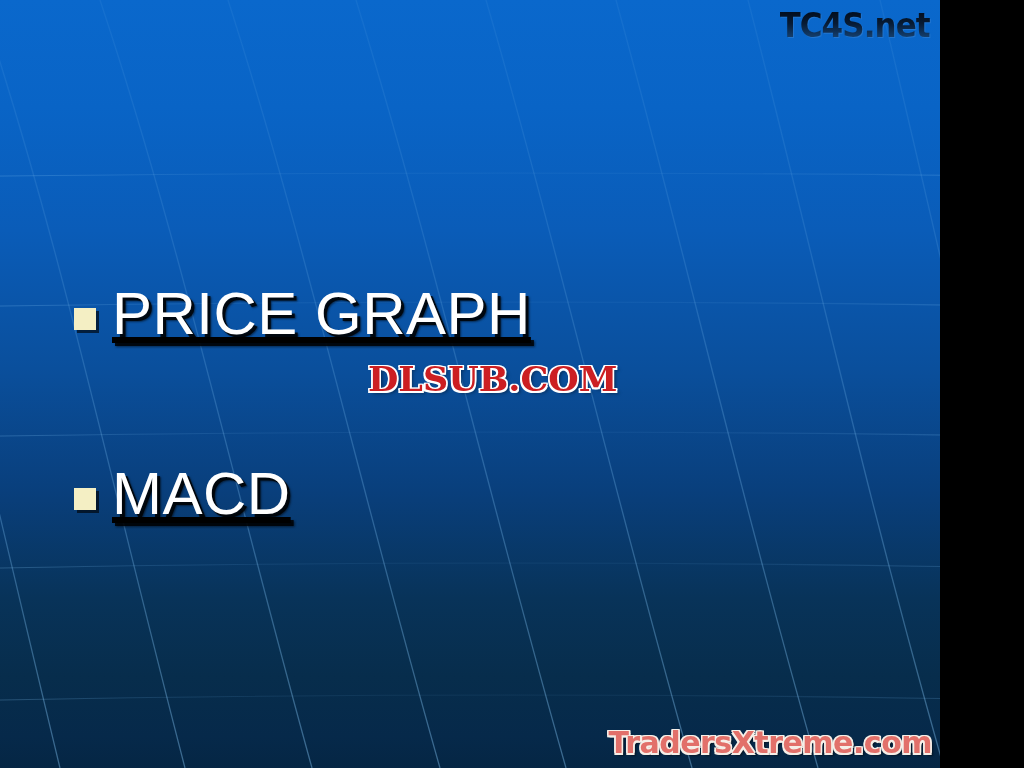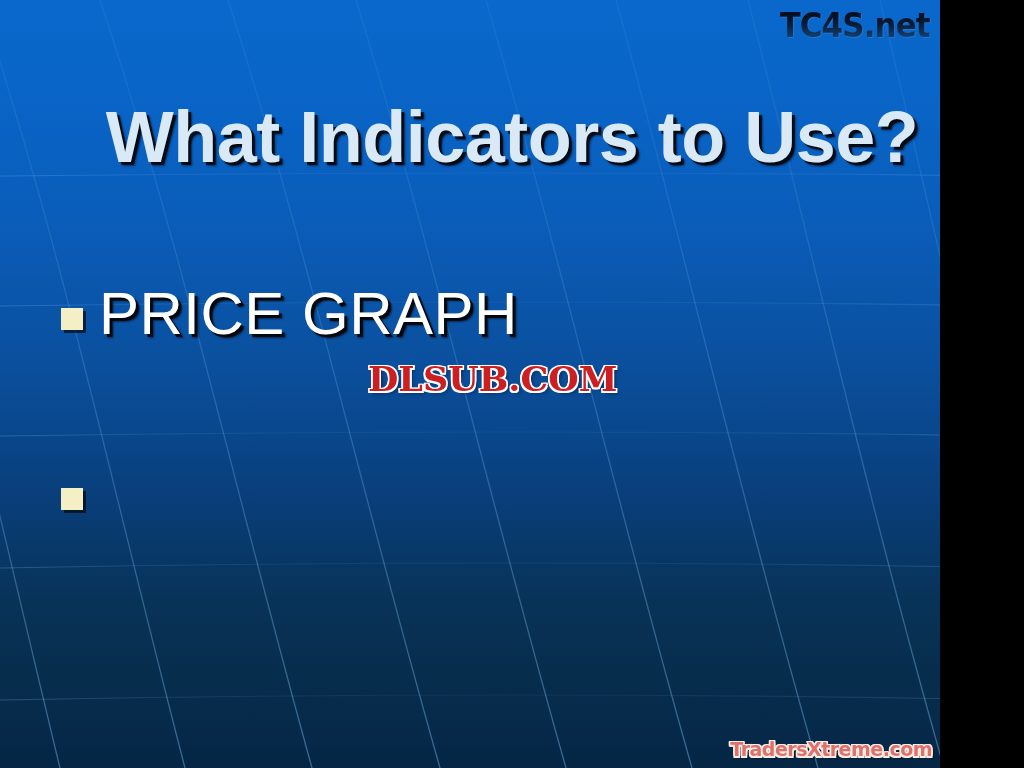--- a/index.html
+++ b/index.html
@@ -48,23 +48,24 @@
     color: #d9e9f6;
     text-shadow:
        3px 3px 0 rgba(0,0,0,0.78),
        4px 4px 2px rgba(0,0,0,0.45);
     white-space: nowrap;
   }
 
   
   #bullets {
     position: absolute;
-    left: 61px;
+    left: 74px;
     top: 224px;
     width: 930px;
+    text-decoration: underline;
   }
 
   .bullet-row {
     display: flex;
     align-items: center;
     height: 180px;
   }
 
   .bullet-marker {
     width: 22px;
@@ -131,21 +132,21 @@
     white-space: nowrap;
   }
 
   
   #tradersxtreme-logo {
     position: absolute;
     right: 8px;
     bottom: 8px;
     font-family: "DejaVu Sans", sans-serif;
     font-weight: bold;
-    font-size: 19px;
+    font-size: 30px;
     letter-spacing: -0.5px;
     color: #e2706a;
     text-shadow:
       -1.5px -1.5px 0 #f6efe8,
        1.5px -1.5px 0 #f6efe8,
       -1.5px  1.5px 0 #f6efe8,
        1.5px  1.5px 0 #f6efe8,
        0 -1.5px 0 #f6efe8,
        0  1.5px 0 #f6efe8,
       -1.5px 0 0 #f6efe8,
@@ -191,32 +192,32 @@
       <path d="M486,0   C 556,240  610,480  692,768"></path>
       <path d="M616,0   C 682,240  736,480  818,768"></path>
       <path d="M748,0   C 810,240  862,480  944,768"></path>
       <path d="M880,0   C 938,240  988,480 1068,768"></path>
       <path d="M1012,0  C1066,240 1114,480 1192,768"></path>
     </g>
   </svg>
 
   <div id="tc4s-logo">TC4S.net</div>
 
-  <h1 id="title">What Indicators to Use?</h1>
 
   <div id="bullets">
 
     <div class="bullet-row">
       <span class="bullet-marker"></span>
       <span class="bullet-text">PRICE GRAPH</span>
     </div>
 
 
     <div class="bullet-row">
       <span class="bullet-marker"></span>
+      <span class="bullet-text">MACD</span>
     </div>
 
   </div>
 
   <div id="dlsub-watermark">DLSUB.COM</div>
 
   <div id="tradersxtreme-logo">TradersXtreme.com</div>
 
 </div>
 

